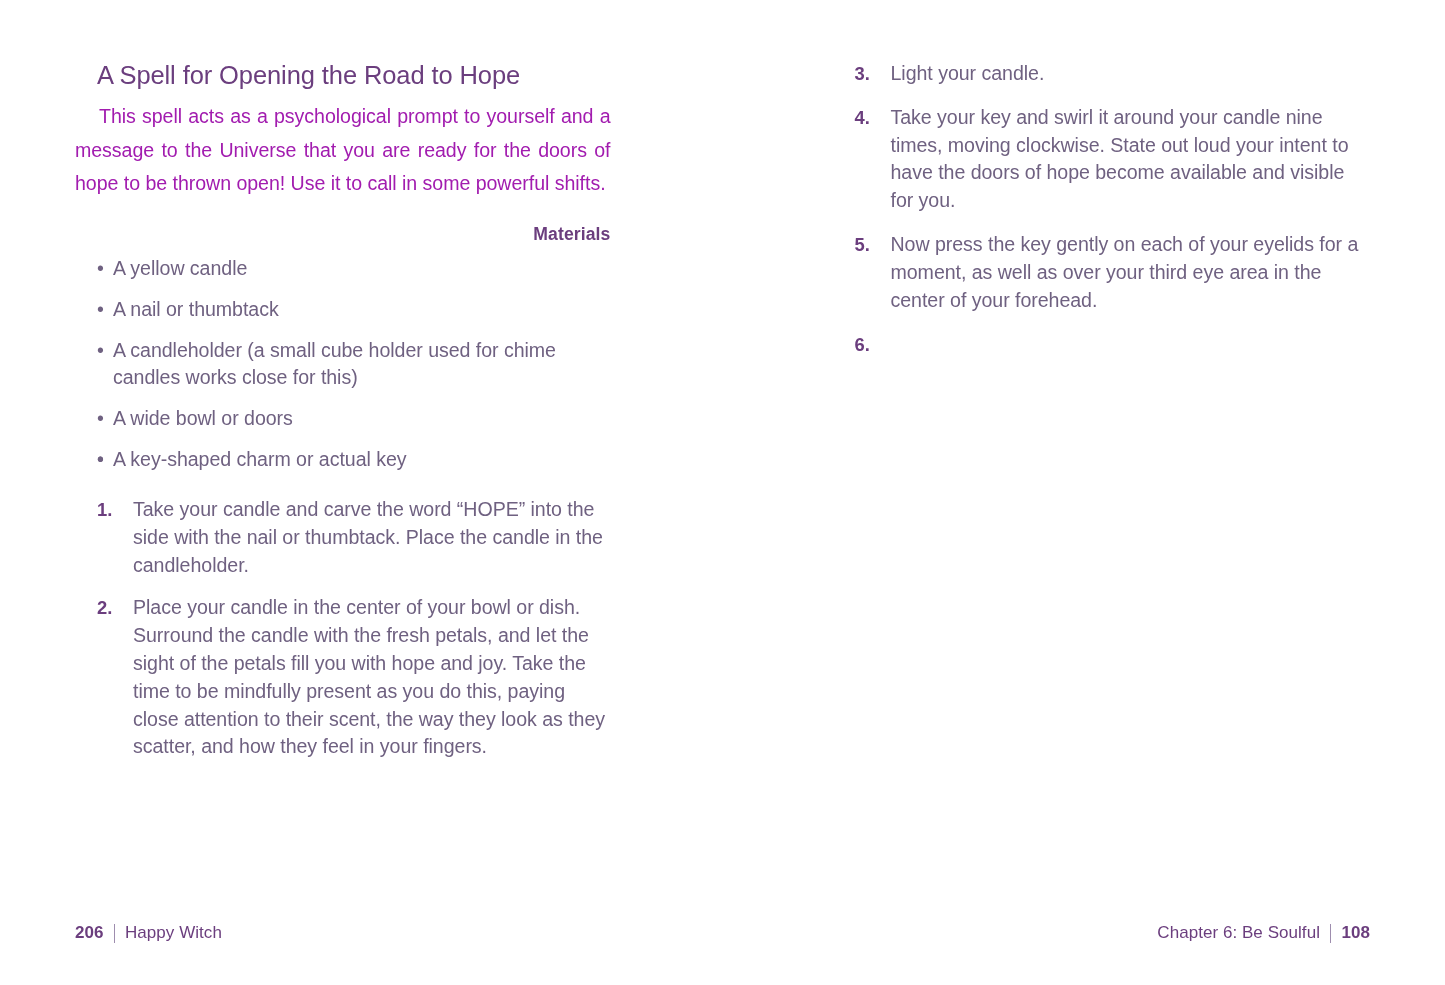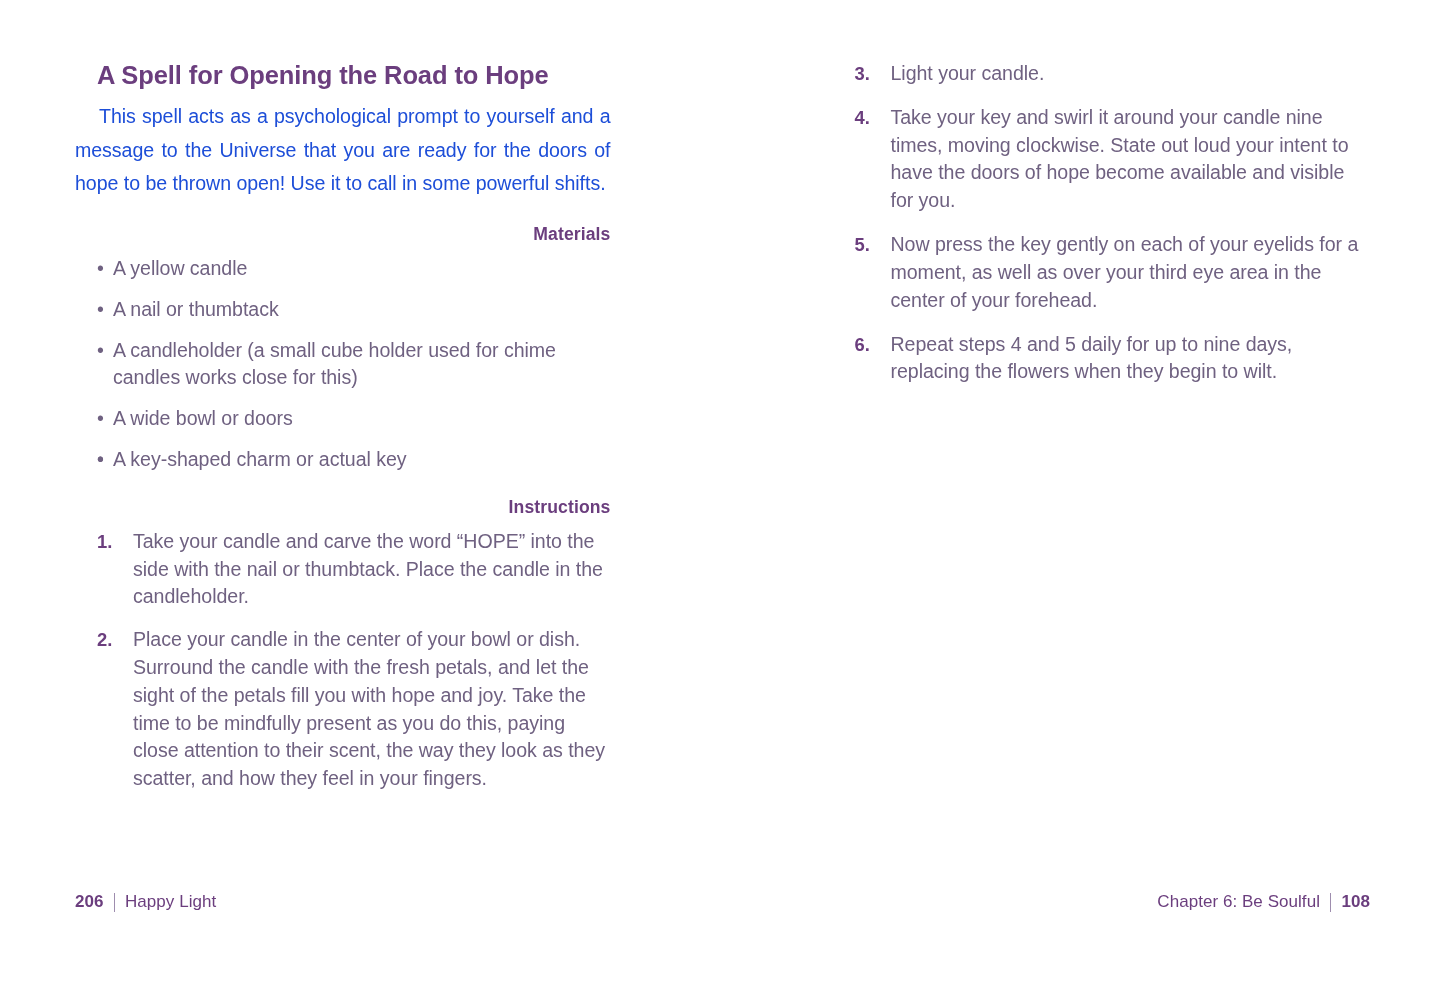--- a/index.html
+++ b/index.html
@@ -27,31 +27,31 @@
     height: 985px;
     box-sizing: border-box;
   }
 
   .page-left  { padding: 60px 112px 0 75px; }
   .page-right { padding: 60px 75px 0 132px; }
 
   
   .chapter-heading {
     font-size: 25.5px;
-    font-weight: bold;
+    font-weight: normal;
     color: #6B3E7E;
     letter-spacing: -0.1px;
     margin: 0 0 9px 22px;
     line-height: 1.22;
   }
 
   .intro-paragraph {
     font-size: 19.6px;
     line-height: 1.72;
-    color: #1d4ed8;
+    color: #a21caf;
     text-align: justify;
     text-indent: 24px;
     margin: 0 0 22px 0;
     letter-spacing: -0.05px;
   }
 
   .section-heading {
     font-size: 17.6px;
     font-weight: bold;
     color: #6B3E7E;
@@ -111,21 +111,21 @@
     font-size: 18.4px;
     line-height: 1.5;
   }
 
   .page-right .step-list { padding-left: 0; }
   .page-right .step-item { margin-bottom: 16px; }
 
   
   .page-footer {
     position: absolute;
-    bottom: 73px;
+    bottom: 42px;
     font-size: 17px;
     color: #6B3E7E;
     display: flex;
     align-items: center;
     gap: 10px;
     letter-spacing: 0.05px;
     white-space: nowrap;
   }
   .footer-left  { left: 75px; }
   .footer-right { right: 75px; margin-left: 36px; }
@@ -174,37 +174,36 @@
       </li>
       <li class="bullet-item">
         <span class="bullet-dot">•</span>
       </li>
       <li class="bullet-item">
         <span class="bullet-dot">•</span>
         <span>A key-shaped charm or actual key</span>
       </li>
     </ul>
 
-    <h2 class="section-heading">Instructions</h2>
 
     <ol class="step-list">
       <li class="step-item">
         <span class="step-number">1.</span>
         <span>Take your candle and carve the word “HOPE” into the side with the nail or thumbtack. Place the candle in the candleholder.</span>
       </li>
       <li class="step-item">
         <span class="step-number">2.</span>
         <span>Place your candle in the center of your bowl or dish. Surround the candle with the fresh petals, and let the sight of the petals fill you with hope and joy. Take the time to be mindfully present as you do this, paying close attention to their scent, the way they look as they scatter, and how they feel in your fingers.</span>
       </li>
     </ol>
 
     <div class="page-footer footer-left">
       <span class="footer-page-number">206</span>
       <span class="footer-rule"></span>
-      <span class="footer-label">Happy Light</span>
+      <span class="footer-label">Happy Witch</span>
     </div>
 
   </div>
 
   <div class="page page-right">
 
     <ol class="step-list">
       <li class="step-item">
         <span class="step-number">3.</span>
         <span>Light your candle.</span>
@@ -212,21 +211,20 @@
       <li class="step-item">
         <span class="step-number">4.</span>
         <span>Take your key and swirl it around your candle nine times, moving clockwise. State out loud your intent to have the doors of hope become available and visible for you.</span>
       </li>
       <li class="step-item">
         <span class="step-number">5.</span>
         <span>Now press the key gently on each of your eyelids for a moment, as well as over your third eye area in the center of your forehead.</span>
       </li>
       <li class="step-item">
         <span class="step-number">6.</span>
-        <span>Repeat steps 4 and 5 daily for up to nine days, replacing the flowers when they begin to wilt.</span>
       </li>
     </ol>
 
     <div class="page-footer footer-right">
       <span class="footer-label">Chapter 6: Be Soulful</span>
       <span class="footer-rule"></span>
       <span class="footer-page-number">108</span>
     </div>
 
   </div>

